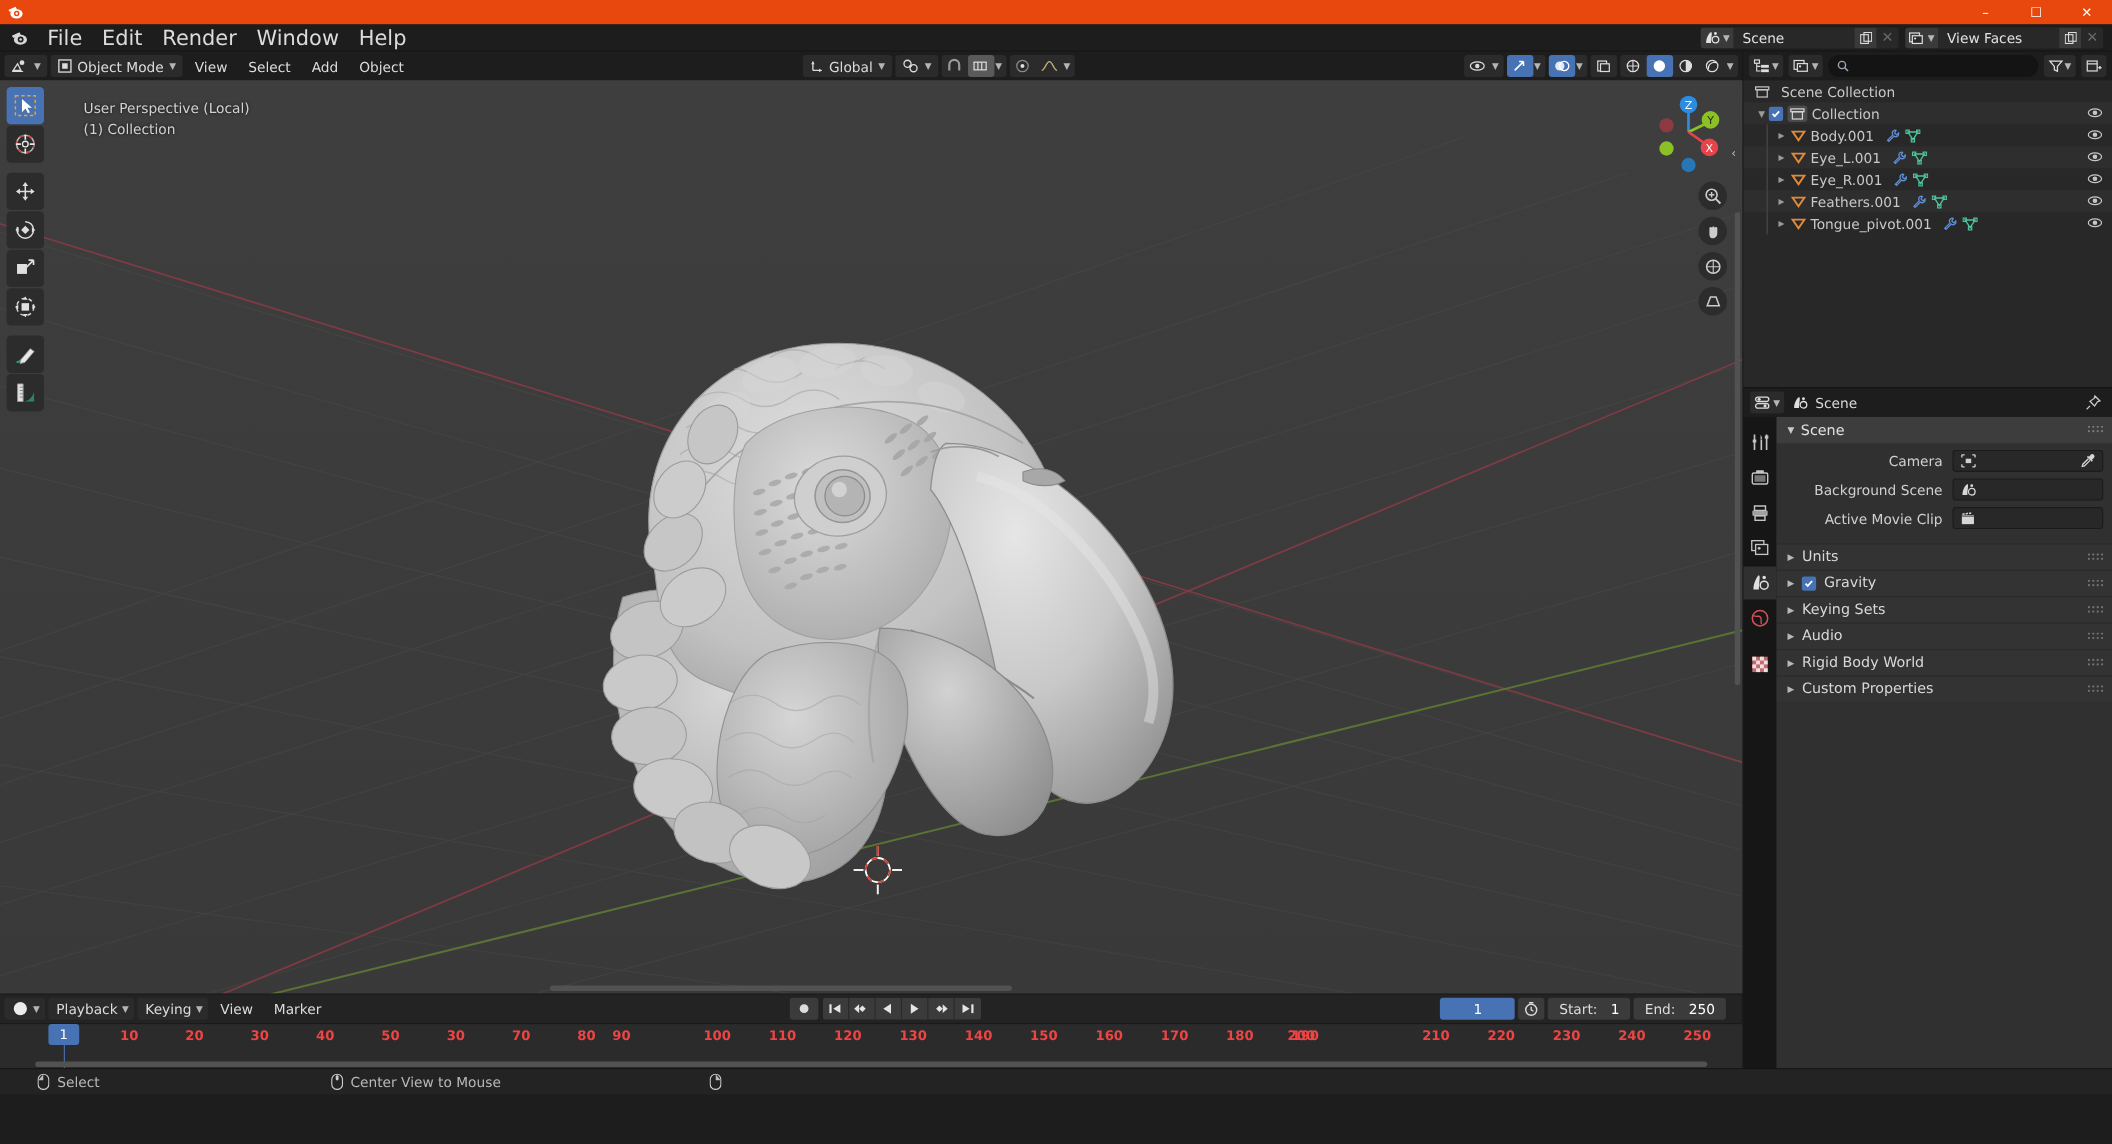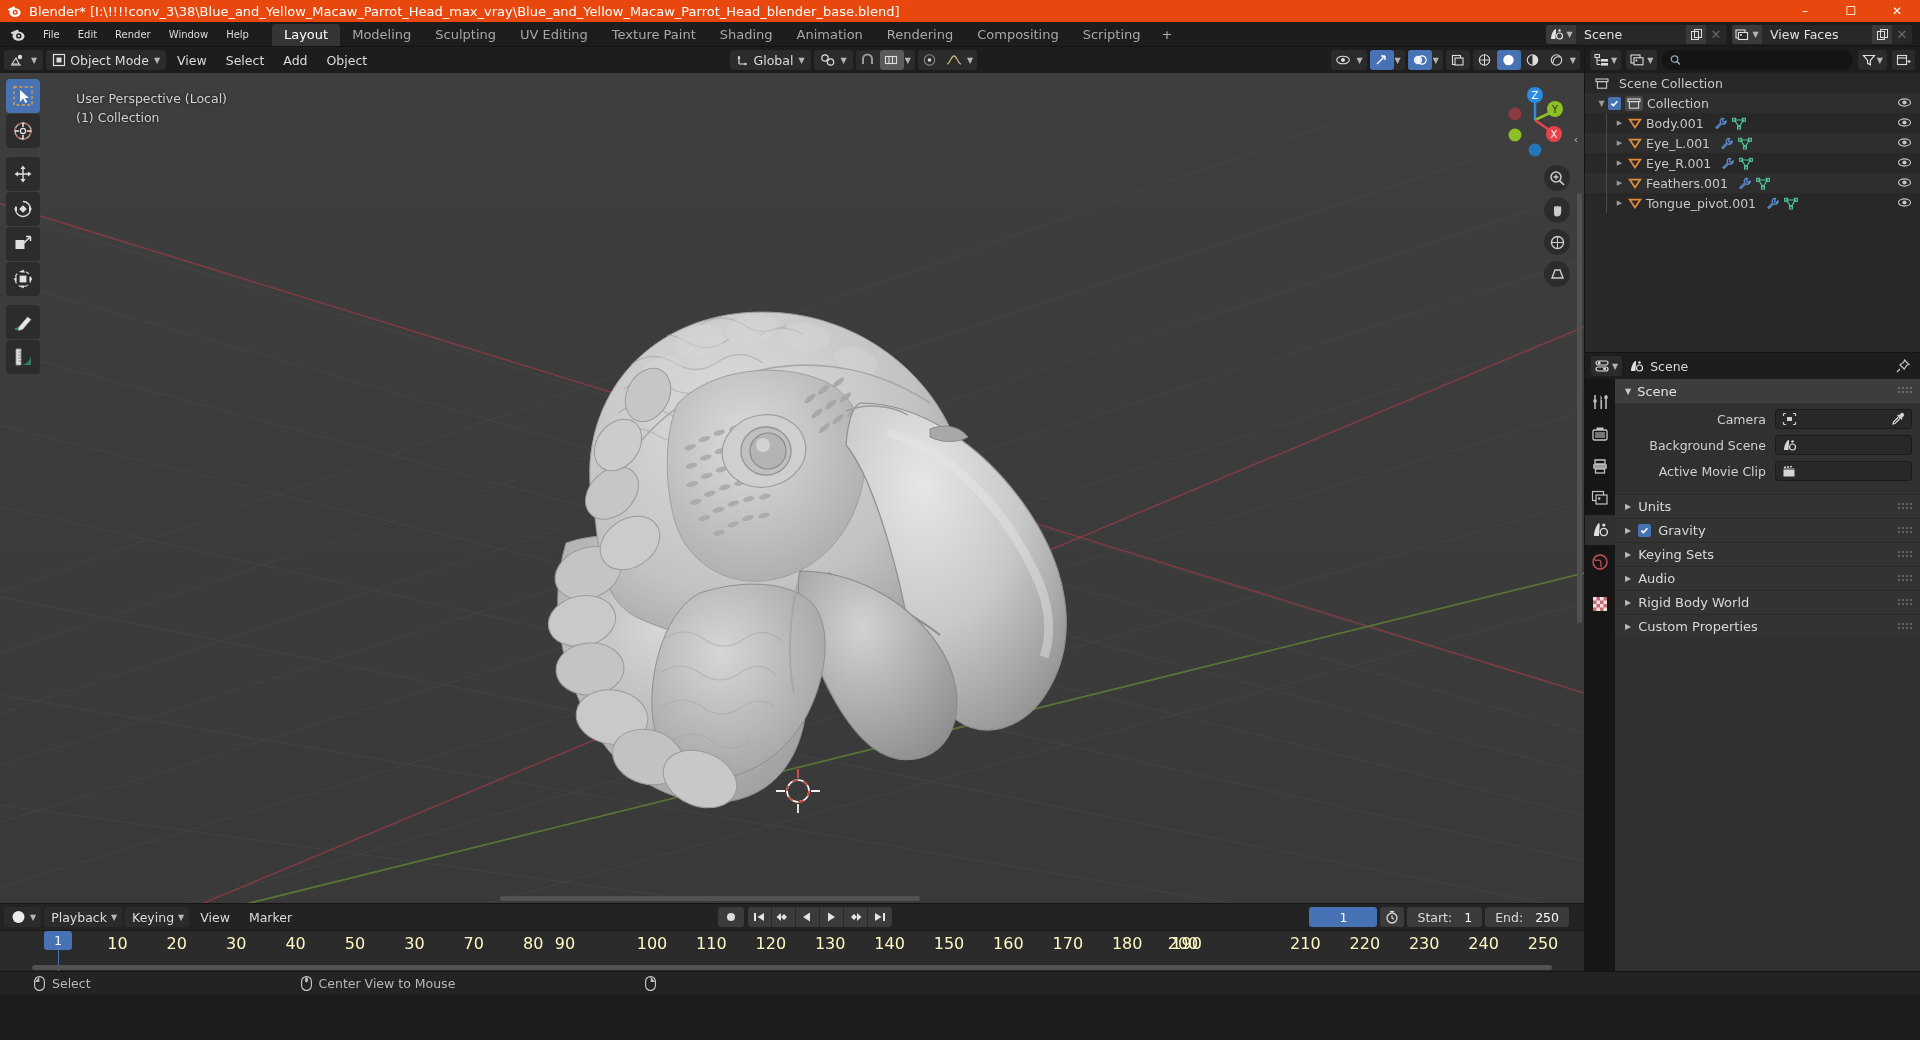--- a/index.html
+++ b/index.html
@@ -13,21 +13,21 @@
   #titlebar .blender-logo { width:16px; height:16px; margin-right:7px; flex:0 0 auto; }
   #title-text { white-space:nowrap; overflow:hidden; }
   #win-ctrls { position:absolute; right:0; top:0; height:22px; display:flex; }
   #win-ctrls div { width:46px; height:22px; display:flex; align-items:center;
     justify-content:center; color:#fff; font-size:12px; }
 
   
   #topbar { height:25px; background:#1d1d1d; display:flex; align-items:stretch;
     border-bottom:1px solid #141414; }
   .tb-logo { width:34px; display:flex; align-items:center; justify-content:center; }
-  .menu-item { display:flex; align-items:center; padding:0 9px; font-size:10px;
+  .menu-item { display:flex; align-items:center; padding:0 9px; font-size:19px;
     color:#dcdcdc; height:25px; }
   .ws-tabs { display:flex; align-items:flex-end; margin-left:14px; }
   .ws-tab { padding:4px 12px 5px 12px; font-size:13px; color:#a8a8a8; height:22px;
     display:flex; align-items:center; border-radius:4px 4px 0 0; }
   .ws-tab.active { background:#353535; color:#ffffff; }
   .ws-tab.plus { color:#b0b0b0; padding:4px 9px 5px 9px; }
   .tb-right { margin-left:auto; display:flex; align-items:center; gap:6px;
     padding-right:8px; }
   .id-block { display:flex; align-items:center; height:19px; background:#282828;
     border-radius:3px; overflow:hidden; }
@@ -107,22 +107,22 @@
   .frm-field { width:68px; height:20px; background:#4772b3; border-radius:3px;
     font-size:12.5px; color:#fff; display:flex; align-items:center;
     justify-content:center; }
   .clock-btn { width:24px; height:20px; background:#3b3b3b; border-radius:3px;
     display:flex; align-items:center; justify-content:center; }
   .se-field { height:20px; background:#3b3b3b; border-radius:3px; display:flex;
     align-items:center; padding:0 10px; gap:12px; font-size:12.5px; color:#dcdcdc; }
   .se-field b { font-weight:normal; color:#ffffff; }
   #tl-ruler { flex:1; position:relative; background:#2b2b2b;
     border-top:1px solid #1a1a1a; overflow:hidden; }
-  .tick { position:absolute; top:3px; font-size:16px; color:#fef9c3;
-    transform:translateX(-50%); }
+  .tick { position:absolute; top:3px; font-size:12px; color:#ef4444;
+    transform:translateX(-50%);font-weight:bold; }
   #playhead { position:absolute; top:0; width:28px; height:19px; background:#4772b3;
     border-radius:3px; color:#fff; font-size:12px; display:flex;
     align-items:center; justify-content:center; transform:translateX(-50%); }
   #playhead-line { position:absolute; top:19px; bottom:0; width:1px;
     background:#4772b3; }
   #tl-scroll { position:absolute; left:0; bottom:1px; height:5px; width:100%; }
   #tl-scroll i { position:absolute; left:2%; width:96%; height:5px;
     background:#525252; border-radius:3px; display:block; }
 
   
@@ -206,21 +206,20 @@
 
 <div id="titlebar">
   <span class="blender-logo">
     <svg width="16" height="16" viewBox="0 0 16 16">
       <ellipse cx="9" cy="9.6" rx="5.6" ry="4.3" fill="#fff"></ellipse>
       <path d="M1.6 6.2 L8.2 3.2 L9.4 5.4 L3.1 8.0 Z" fill="#fff"></path>
       <circle cx="9.2" cy="9.3" r="2.5" fill="#e8480d"></circle>
       <circle cx="9.2" cy="9.3" r="1.1" fill="#fff"></circle>
     </svg>
   </span>
-  <span id="title-text">Blender* [I:\!!!!conv_3\38\Blue_and_Yellow_Macaw_Parrot_Head_max_vray\Blue_and_Yellow_Macaw_Parrot_Head_blender_base.blend]</span>
   <div id="win-ctrls">
     <div>–</div>
     <div>☐</div>
     <div>✕</div>
   </div>
 </div>
 
 <div id="topbar">
   <div class="tb-logo">
     <svg width="17" height="17" viewBox="0 0 16 16">
@@ -229,33 +228,20 @@
       <circle cx="9.2" cy="9.3" r="2.5" fill="#1d1d1d"></circle>
       <circle cx="9.2" cy="9.3" r="1.1" fill="#d8d8d8"></circle>
     </svg>
   </div>
   <div class="menu-item">File</div>
   <div class="menu-item">Edit</div>
   <div class="menu-item">Render</div>
   <div class="menu-item">Window</div>
   <div class="menu-item">Help</div>
 
-  <div class="ws-tabs">
-    <div class="ws-tab active">Layout</div>
-    <div class="ws-tab">Modeling</div>
-    <div class="ws-tab">Sculpting</div>
-    <div class="ws-tab">UV Editing</div>
-    <div class="ws-tab">Texture Paint</div>
-    <div class="ws-tab">Shading</div>
-    <div class="ws-tab">Animation</div>
-    <div class="ws-tab">Rendering</div>
-    <div class="ws-tab">Compositing</div>
-    <div class="ws-tab">Scripting</div>
-    <div class="ws-tab plus">+</div>
-  </div>
 
   <div class="tb-right">
     <div class="id-block">
       <span class="id-icon">
         <svg width="15" height="13" viewBox="0 0 15 13">
           <path d="M2 11 C2 6 5 1.5 6.5 1 C8 1.5 6.5 6 6.5 11 Z" fill="#e0e0e0"></path>
           <circle cx="10.5" cy="8" r="3" fill="none" stroke="#e0e0e0" stroke-width="1.2"></circle>
           <circle cx="10.5" cy="2.5" r="1.3" fill="#e0e0e0"></circle>
         </svg>
         <span class="caret">▼</span>

